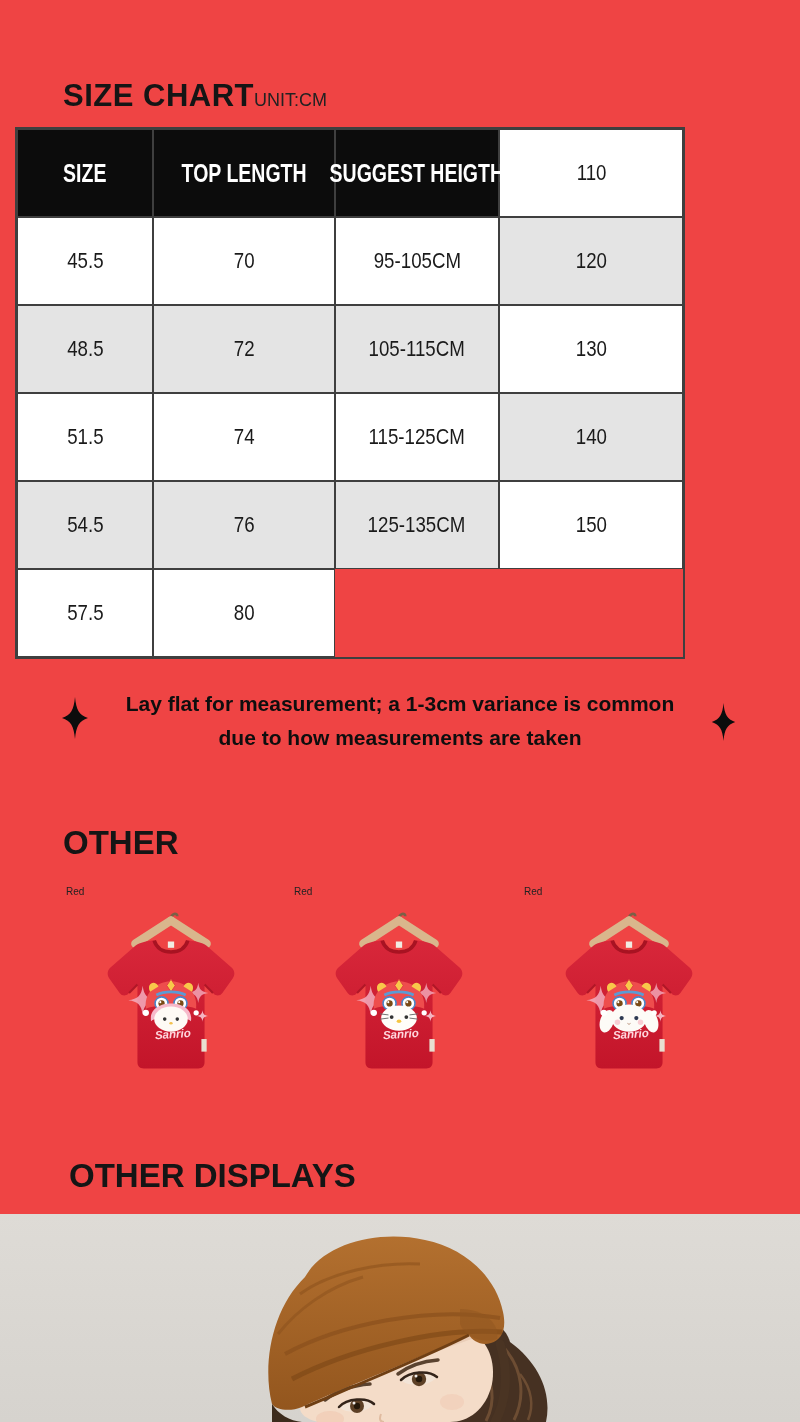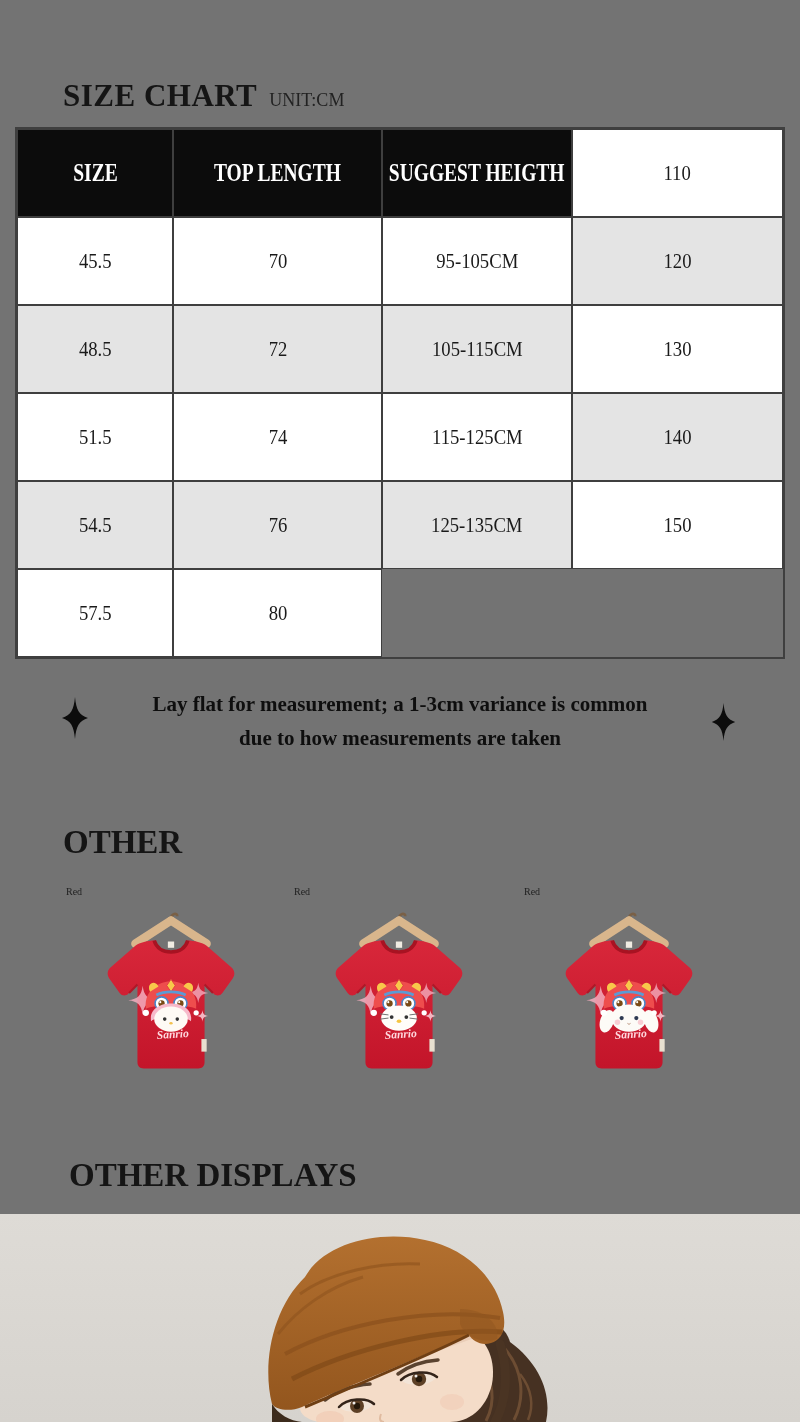--- a/index.html
+++ b/index.html
@@ -1,25 +1,25 @@
 <!DOCTYPE html>
 <html><head>
 <meta charset="utf-8">
 <style>
   html,body{margin:0;padding:0;background:#fff;}
-  .page{position:relative;width:800px;height:1422px;background:#737373;overflow:hidden;
-        font-family:Liberation Serif, serif;color:#111;}
+  .page{position:relative;width:800px;height:1422px;background:#ef4444;overflow:hidden;
+        font-family:Liberation Sans, sans-serif;color:#111;}
 
   
   .sc-head{position:absolute;left:63px;top:78px;display:flex;align-items:baseline;}
   .sc-title{font-size:31px;font-weight:bold;letter-spacing:.5px;color:#151515;}
-  .sc-unit{font-size:18px;font-weight:normal;color:#222;margin-left:12px;}
-
-  
-  .size-table{position:absolute;left:15px;top:127px;width:770px;box-sizing:border-box;
+  .sc-unit{font-size:18px;font-weight:normal;color:#222;}
+
+  
+  .size-table{position:absolute;left:15px;top:127px;width:670px;box-sizing:border-box;
               border:2px solid #3f3f3f;display:grid;
               grid-template-columns:20.4% 27.3% 24.7% 27.6%;}
   .cell{box-sizing:border-box;border:1px solid #3f3f3f;height:88px;display:flex;
         align-items:center;justify-content:center;font-size:22px;color:#1a1a1a;background:#fff;}
   .cell>span{display:inline-block;transform:scaleX(.85);white-space:nowrap;}
   .cell.head{background:#0c0c0c;color:#fff;font-weight:bold;font-size:25px;}
   .cell.head>span{transform:scaleX(.78);letter-spacing:0;}
   .cell.alt{background:#e4e4e4;}
 
   

